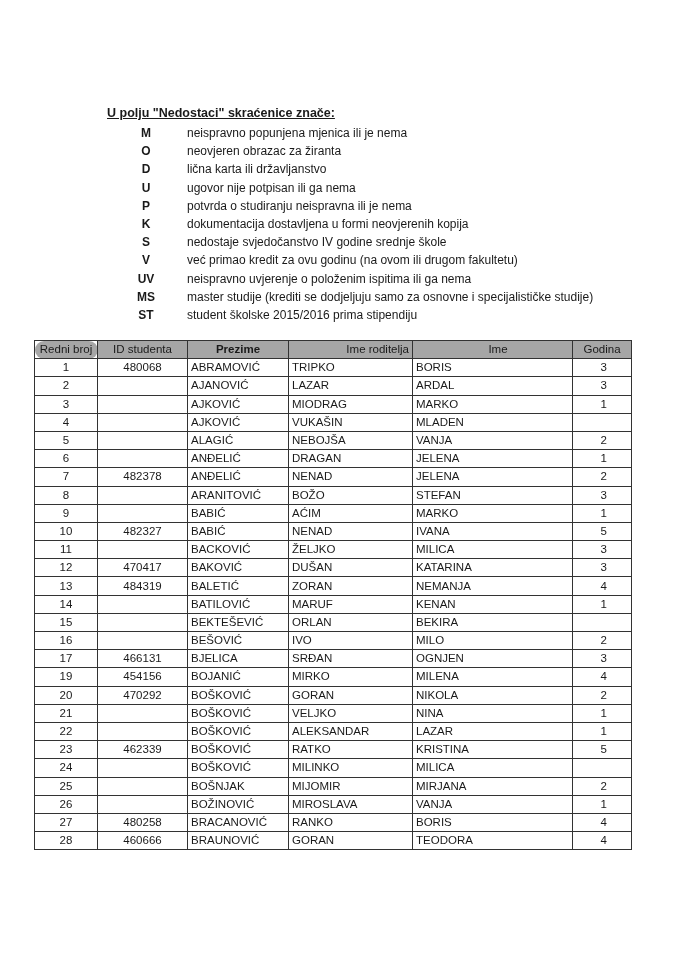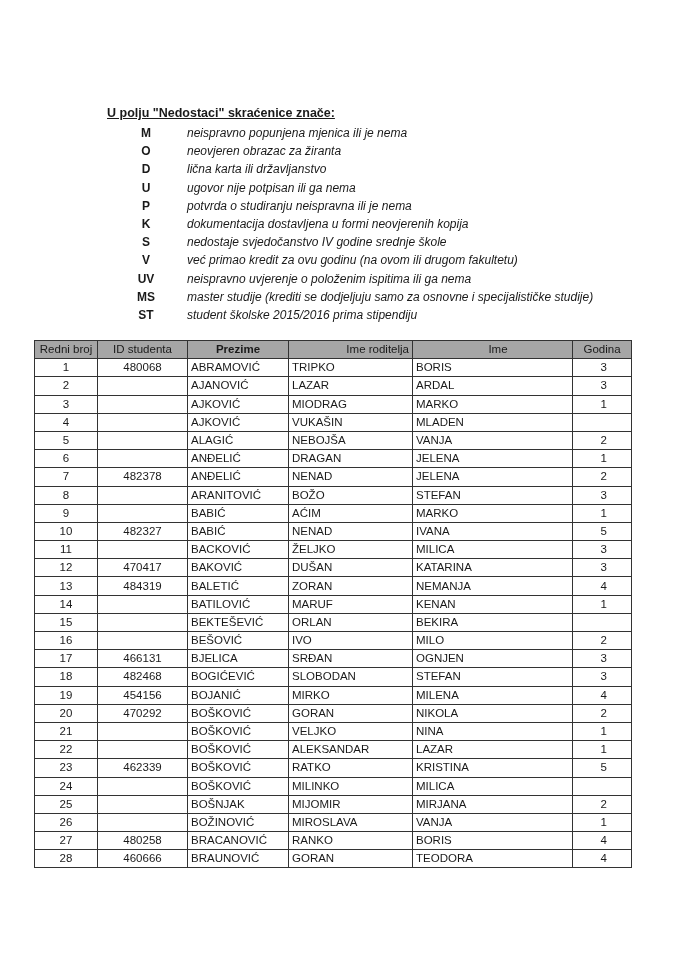--- a/index.html
+++ b/index.html
@@ -1,29 +1,29 @@
 <!DOCTYPE html>
 <html><head>
 <meta charset="utf-8">
 <style>
   html, body { margin:0; padding:0; background:#ffffff; }
   body { width:679px; height:960px; position:relative; font-family:"Liberation Sans", sans-serif; color:#1a1a1a; }
   .legend-title { position:absolute; left:107px; top:106px; font-size:12.5px; font-weight:bold; text-decoration:underline; }
   .legend { position:absolute; left:107px; top:124px; width:520px; }
   .legend-row { display:flex; height:18.2px; align-items:center; font-size:12px; }
   .legend-code { width:78px; text-align:center; font-weight:bold; }
-  .legend-text { flex:1; padding-left:2px;font-style:italic; }
+  .legend-text { flex:1; padding-left:2px; }
   table { position:absolute; left:34px; top:340px; border-collapse:collapse; font-size:11.5px; }
   th, td { border:1px solid #333; height:17.2px; padding:0 3px; line-height:17px; white-space:nowrap; }
   th { background:#a6a6a6; font-weight:normal; text-align:center; }
   td.c { text-align:center; }
   td.l { text-align:left; }
   td.r { text-align:right; padding-right:24px; }
   th.hl { text-align:right; }
-  .col-rb { width:56px; } .col-id { width:83px; } .col-pr { width:94px;font-weight:bold; }
+  .col-rb { width:56px;border-radius:9px; } .col-id { width:83px; } .col-pr { width:94px;font-weight:bold; }
   .col-ir { width:117px; } .col-im { width:142px;padding-left:14px; } .col-go { width:52px; }
 </style>
 </head>
 <body>
 
 <div class="legend-title">U polju "Nedostaci" skraćenice znače:</div>
 <div class="legend" id="legend">
     <div class="legend-row">
       <span class="legend-code">M</span>
       <span class="legend-text">neispravno popunjena mjenica ili je nema</span>
@@ -212,28 +212,20 @@
       </tr>
       <tr>
         <td class="c">17</td>
         <td class="c">466131</td>
         <td class="l">BJELICA</td>
         <td class="l">SRĐAN</td>
         <td class="l">OGNJEN</td>
         <td class="r">3</td>
       </tr>
       <tr>
-        <td class="c">18</td>
-        <td class="c">482468</td>
-        <td class="l">BOGIĆEVIĆ</td>
-        <td class="l">SLOBODAN</td>
-        <td class="l">STEFAN</td>
-        <td class="r">3</td>
-      </tr>
-      <tr>
         <td class="c">19</td>
         <td class="c">454156</td>
         <td class="l">BOJANIĆ</td>
         <td class="l">MIRKO</td>
         <td class="l">MILENA</td>
         <td class="r">4</td>
       </tr>
       <tr>
         <td class="c">20</td>
         <td class="c">470292</td>

